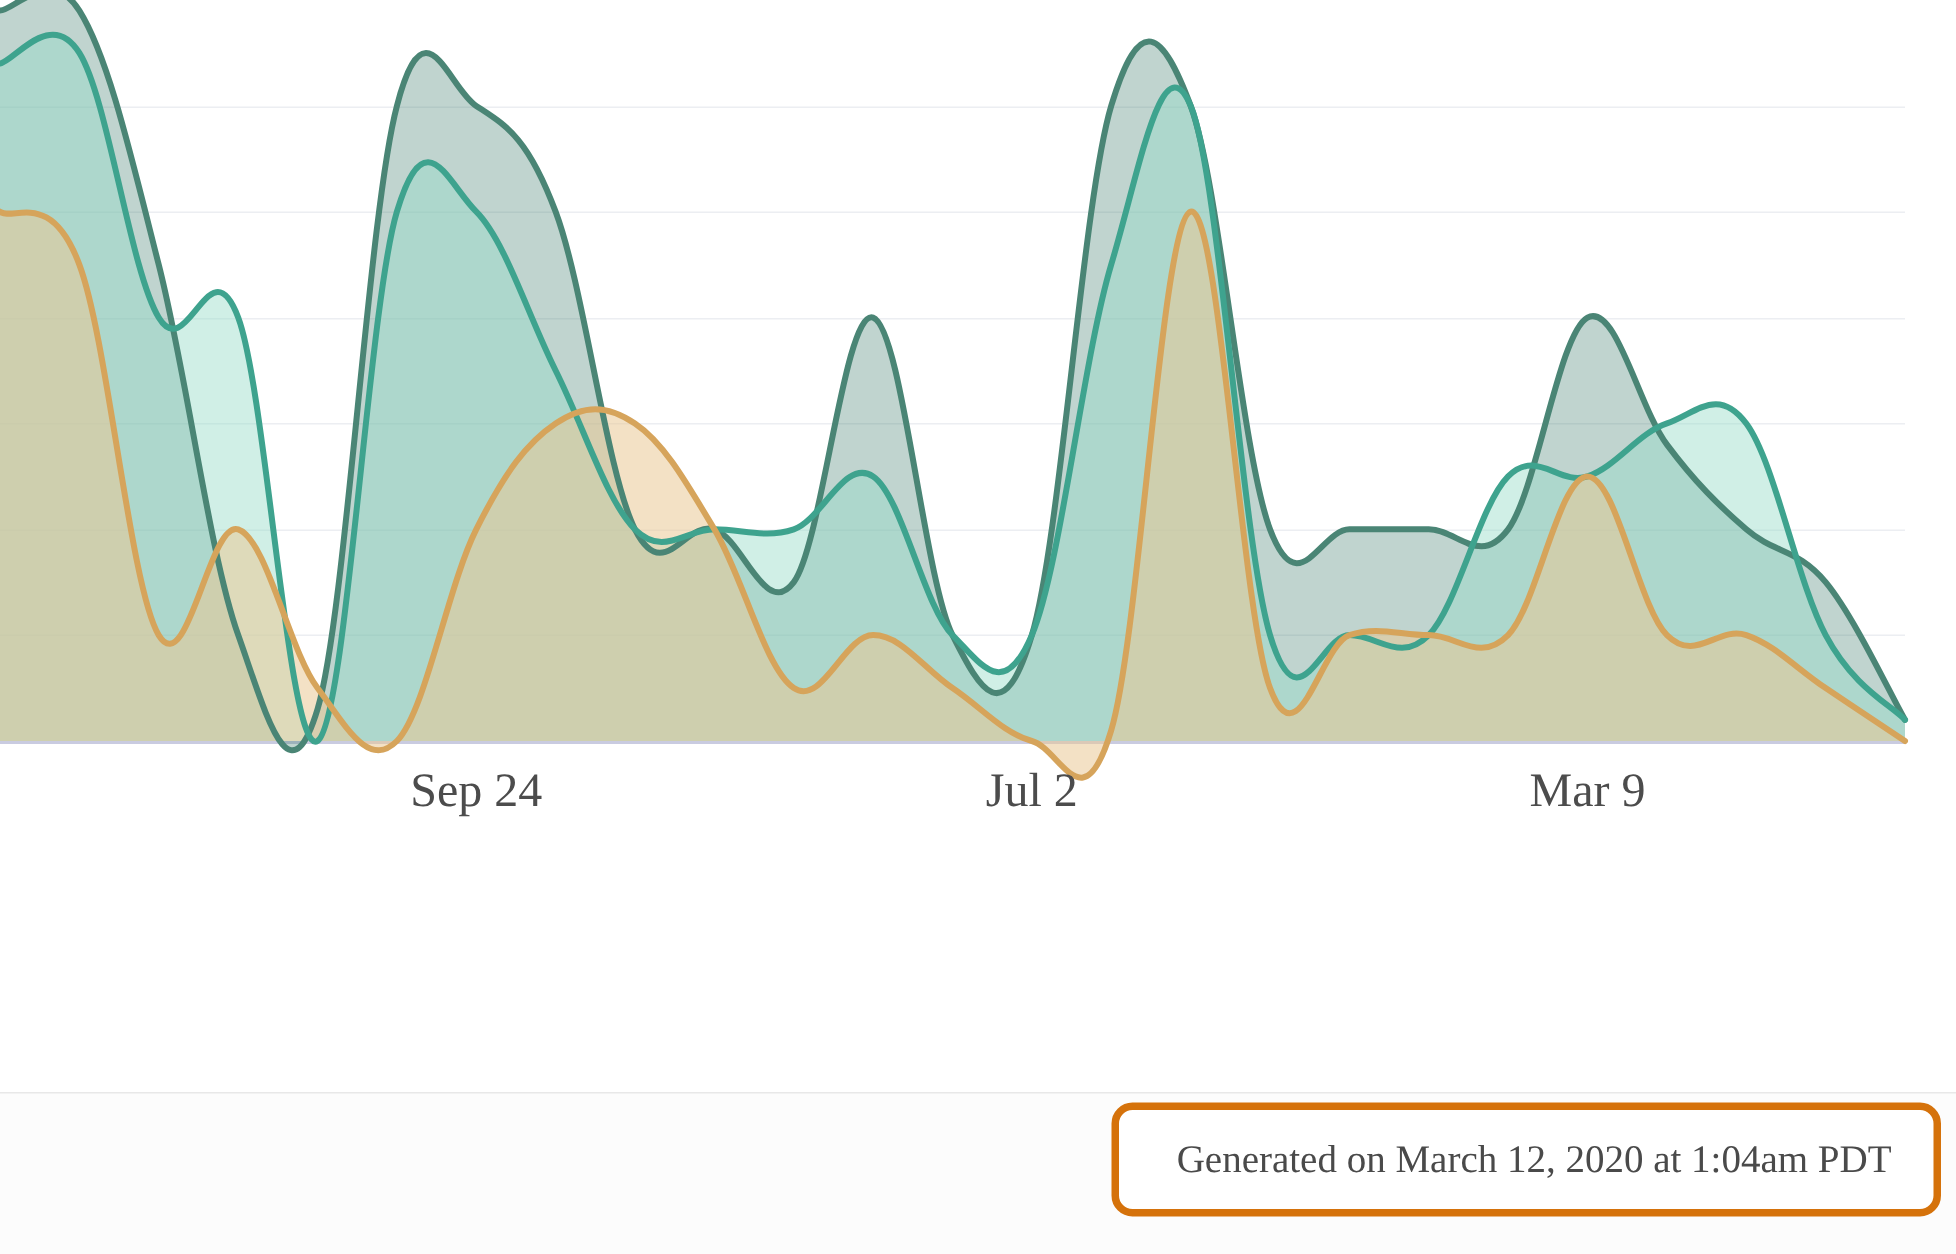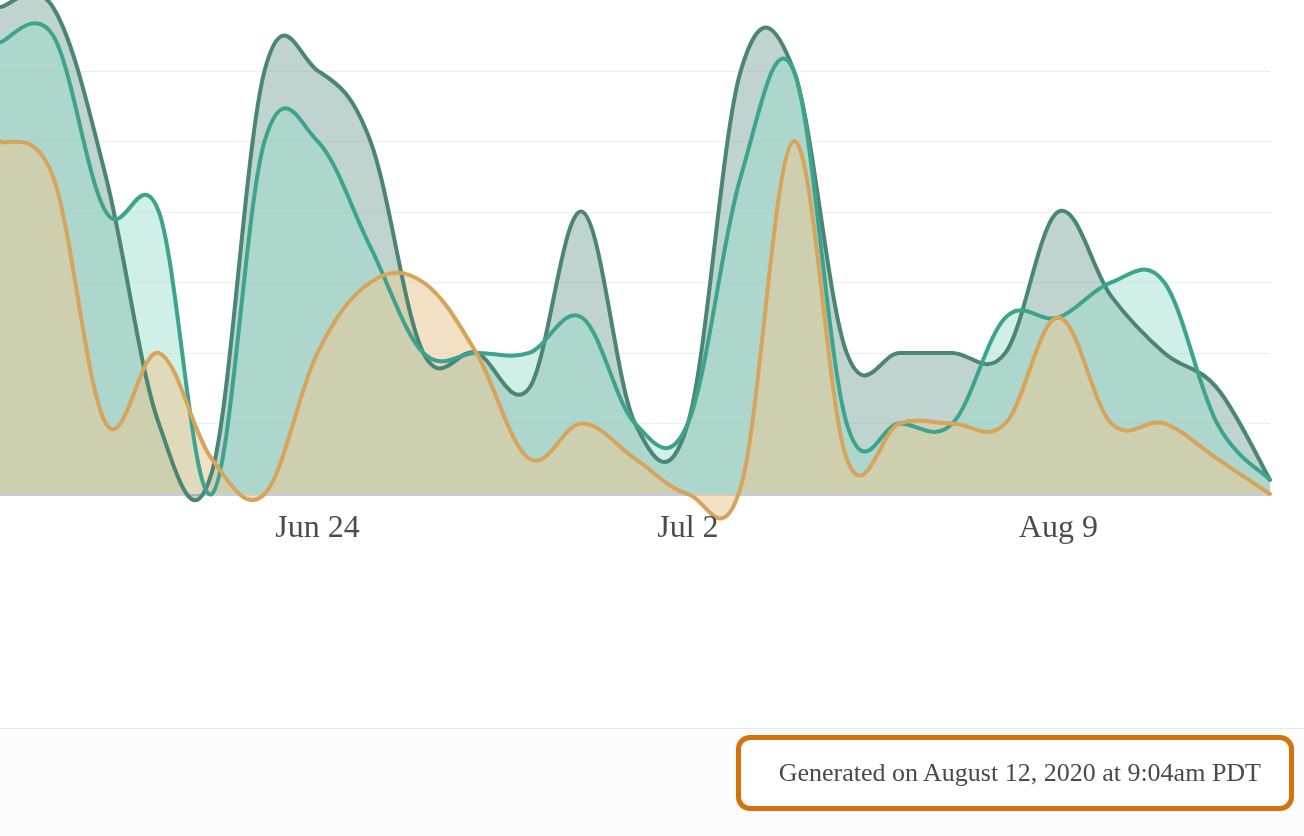--- a/index.html
+++ b/index.html
@@ -27,21 +27,21 @@
     <svg class="plot" viewBox="0 0 1270 494" preserveAspectRatio="none">
         <path d="M0,7.057142857142821 C9.5,7.1 33.9,-23.4 52.9,7.1 C72.0,37.5 86.8,101.5 105.8,176.4 C124.9,251.4 139.7,370.1 158.8,423.4 C177.8,476.8 192.6,536.3 211.7,472.8 C230.7,409.3 245.5,143.0 264.6,70.6 C283.6,-1.8 298.4,57.9 317.5,70.6 C336.6,83.3 351.4,90.3 370.4,141.1 C389.5,192.0 404.3,314.7 423.3,352.9 C442.4,391.0 457.2,346.5 476.3,352.9 C495.3,359.2 510.1,413.5 529.2,388.1 C548.2,362.7 563.0,205.4 582.1,211.7 C601.1,218.1 616.0,385.3 635.0,423.4 C654.0,461.5 668.9,486.9 687.9,423.4 C707.0,359.9 721.8,134.1 740.8,70.6 C759.9,7.1 774.7,19.8 793.8,70.6 C812.8,121.4 827.6,302.0 846.7,352.9 C865.7,403.7 880.5,352.9 899.6,352.9 C918.6,352.9 933.5,352.9 952.5,352.9 C971.5,352.9 986.4,378.3 1005.4,352.9 C1024.5,327.5 1039.3,221.9 1058.3,211.7 C1077.4,201.6 1092.2,271.0 1111.3,296.4 C1130.3,321.8 1145.1,336.3 1164.2,352.9 C1183.2,369.4 1198.0,365.3 1217.1,388.1 C1236.1,411.0 1260.5,463.4 1270.0,479.9 L1270,494 L0,494 Z" fill="rgba(74,133,117,0.35)" stroke="none"></path>
         <path d="M0,42.3428571428571 C9.5,41.1 33.9,4.8 52.9,35.3 C72.0,65.8 86.8,180.0 105.8,211.7 C124.9,243.5 139.7,160.9 158.8,211.7 C177.8,262.5 192.6,506.7 211.7,494.0 C230.7,481.3 245.5,204.7 264.6,141.1 C283.6,77.6 298.4,122.1 317.5,141.1 C336.6,160.2 351.4,208.9 370.4,247.0 C389.5,285.1 404.3,333.8 423.3,352.9 C442.4,371.9 457.2,352.9 476.3,352.9 C495.3,352.9 510.1,359.2 529.2,352.9 C548.2,346.5 563.0,304.9 582.1,317.6 C601.1,330.3 616.0,404.4 635.0,423.4 C654.0,442.5 668.9,467.9 687.9,423.4 C707.0,379.0 721.8,239.9 740.8,176.4 C759.9,112.9 774.7,26.1 793.8,70.6 C812.8,115.0 827.6,359.9 846.7,423.4 C865.7,486.9 880.5,423.4 899.6,423.4 C918.6,423.4 933.5,442.5 952.5,423.4 C971.5,404.4 986.4,336.6 1005.4,317.6 C1024.5,298.5 1039.3,323.9 1058.3,317.6 C1077.4,311.2 1092.2,288.6 1111.3,282.3 C1130.3,275.9 1145.1,256.9 1164.2,282.3 C1183.2,307.7 1198.0,387.9 1217.1,423.4 C1236.1,459.0 1260.5,469.7 1270.0,479.9 L1270,494 L0,494 Z" fill="rgba(150,220,200,0.45)" stroke="none"></path>
         <path d="M0,141.1428571428571 C9.5,147.5 33.9,125.6 52.9,176.4 C72.0,227.2 86.8,391.7 105.8,423.4 C124.9,455.2 139.7,346.5 158.8,352.9 C177.8,359.2 192.6,433.3 211.7,458.7 C230.7,484.1 245.5,513.1 264.6,494.0 C283.6,474.9 298.4,391.0 317.5,352.9 C336.6,314.7 351.4,295.0 370.4,282.3 C389.5,269.6 404.3,269.6 423.3,282.3 C442.4,295.0 457.2,321.1 476.3,352.9 C495.3,384.6 510.1,446.0 529.2,458.7 C548.2,471.4 563.0,423.4 582.1,423.4 C601.1,423.4 616.0,446.0 635.0,458.7 C654.0,471.4 668.9,488.9 687.9,494.0 C707.0,499.1 721.8,550.5 740.8,486.9 C759.9,423.4 774.7,146.2 793.8,141.1 C812.8,136.1 827.6,407.9 846.7,458.7 C865.7,509.5 880.5,429.8 899.6,423.4 C918.6,417.1 933.5,423.4 952.5,423.4 C971.5,423.4 986.4,442.5 1005.4,423.4 C1024.5,404.4 1039.3,317.6 1058.3,317.6 C1077.4,317.6 1092.2,404.4 1111.3,423.4 C1130.3,442.5 1145.1,417.1 1164.2,423.4 C1183.2,429.8 1198.0,446.0 1217.1,458.7 C1236.1,471.4 1260.5,487.6 1270.0,494.0 L1270,494 L0,494 Z" fill="rgba(234,200,150,0.55)" stroke="none"></path>
         <path d="M0,7.057142857142821 C9.5,7.1 33.9,-23.4 52.9,7.1 C72.0,37.5 86.8,101.5 105.8,176.4 C124.9,251.4 139.7,370.1 158.8,423.4 C177.8,476.8 192.6,536.3 211.7,472.8 C230.7,409.3 245.5,143.0 264.6,70.6 C283.6,-1.8 298.4,57.9 317.5,70.6 C336.6,83.3 351.4,90.3 370.4,141.1 C389.5,192.0 404.3,314.7 423.3,352.9 C442.4,391.0 457.2,346.5 476.3,352.9 C495.3,359.2 510.1,413.5 529.2,388.1 C548.2,362.7 563.0,205.4 582.1,211.7 C601.1,218.1 616.0,385.3 635.0,423.4 C654.0,461.5 668.9,486.9 687.9,423.4 C707.0,359.9 721.8,134.1 740.8,70.6 C759.9,7.1 774.7,19.8 793.8,70.6 C812.8,121.4 827.6,302.0 846.7,352.9 C865.7,403.7 880.5,352.9 899.6,352.9 C918.6,352.9 933.5,352.9 952.5,352.9 C971.5,352.9 986.4,378.3 1005.4,352.9 C1024.5,327.5 1039.3,221.9 1058.3,211.7 C1077.4,201.6 1092.2,271.0 1111.3,296.4 C1130.3,321.8 1145.1,336.3 1164.2,352.9 C1183.2,369.4 1198.0,365.3 1217.1,388.1 C1236.1,411.0 1260.5,463.4 1270.0,479.9" fill="none" stroke="#4a8575" stroke-width="4" stroke-linejoin="round" stroke-linecap="round"></path>
         <path d="M0,42.3428571428571 C9.5,41.1 33.9,4.8 52.9,35.3 C72.0,65.8 86.8,180.0 105.8,211.7 C124.9,243.5 139.7,160.9 158.8,211.7 C177.8,262.5 192.6,506.7 211.7,494.0 C230.7,481.3 245.5,204.7 264.6,141.1 C283.6,77.6 298.4,122.1 317.5,141.1 C336.6,160.2 351.4,208.9 370.4,247.0 C389.5,285.1 404.3,333.8 423.3,352.9 C442.4,371.9 457.2,352.9 476.3,352.9 C495.3,352.9 510.1,359.2 529.2,352.9 C548.2,346.5 563.0,304.9 582.1,317.6 C601.1,330.3 616.0,404.4 635.0,423.4 C654.0,442.5 668.9,467.9 687.9,423.4 C707.0,379.0 721.8,239.9 740.8,176.4 C759.9,112.9 774.7,26.1 793.8,70.6 C812.8,115.0 827.6,359.9 846.7,423.4 C865.7,486.9 880.5,423.4 899.6,423.4 C918.6,423.4 933.5,442.5 952.5,423.4 C971.5,404.4 986.4,336.6 1005.4,317.6 C1024.5,298.5 1039.3,323.9 1058.3,317.6 C1077.4,311.2 1092.2,288.6 1111.3,282.3 C1130.3,275.9 1145.1,256.9 1164.2,282.3 C1183.2,307.7 1198.0,387.9 1217.1,423.4 C1236.1,459.0 1260.5,469.7 1270.0,479.9" fill="none" stroke="#3ea38e" stroke-width="4" stroke-linejoin="round" stroke-linecap="round"></path>
         <path d="M0,141.1428571428571 C9.5,147.5 33.9,125.6 52.9,176.4 C72.0,227.2 86.8,391.7 105.8,423.4 C124.9,455.2 139.7,346.5 158.8,352.9 C177.8,359.2 192.6,433.3 211.7,458.7 C230.7,484.1 245.5,513.1 264.6,494.0 C283.6,474.9 298.4,391.0 317.5,352.9 C336.6,314.7 351.4,295.0 370.4,282.3 C389.5,269.6 404.3,269.6 423.3,282.3 C442.4,295.0 457.2,321.1 476.3,352.9 C495.3,384.6 510.1,446.0 529.2,458.7 C548.2,471.4 563.0,423.4 582.1,423.4 C601.1,423.4 616.0,446.0 635.0,458.7 C654.0,471.4 668.9,488.9 687.9,494.0 C707.0,499.1 721.8,550.5 740.8,486.9 C759.9,423.4 774.7,146.2 793.8,141.1 C812.8,136.1 827.6,407.9 846.7,458.7 C865.7,509.5 880.5,429.8 899.6,423.4 C918.6,417.1 933.5,423.4 952.5,423.4 C971.5,423.4 986.4,442.5 1005.4,423.4 C1024.5,404.4 1039.3,317.6 1058.3,317.6 C1077.4,317.6 1092.2,404.4 1111.3,423.4 C1130.3,442.5 1145.1,417.1 1164.2,423.4 C1183.2,429.8 1198.0,446.0 1217.1,458.7 C1236.1,471.4 1260.5,487.6 1270.0,494.0" fill="none" stroke="#d6a45b" stroke-width="4" stroke-linejoin="round" stroke-linecap="round"></path>
       </svg>
   </div>
   <div class="x-ticks">
-      <div class="x-tick" style="left: 317.5px;">Jun 24</div>
+      <div class="x-tick" style="left: 317.5px;">Sep 24</div>
       <div class="x-tick" style="left: 687.917px;">Jul 2</div>
-      <div class="x-tick" style="left: 1058.33px;">Aug 9</div>
+      <div class="x-tick" style="left: 1058.33px;">Mar 9</div>
     </div>
   <div class="footer-zone"></div>
   <div class="generated-box">
-    <span>Generated on August 12, 2020 at 9:04am PDT</span>
+    <span>Generated on March 12, 2020 at 1:04am PDT</span>
   </div>
 </div>
 
 </body></html>

